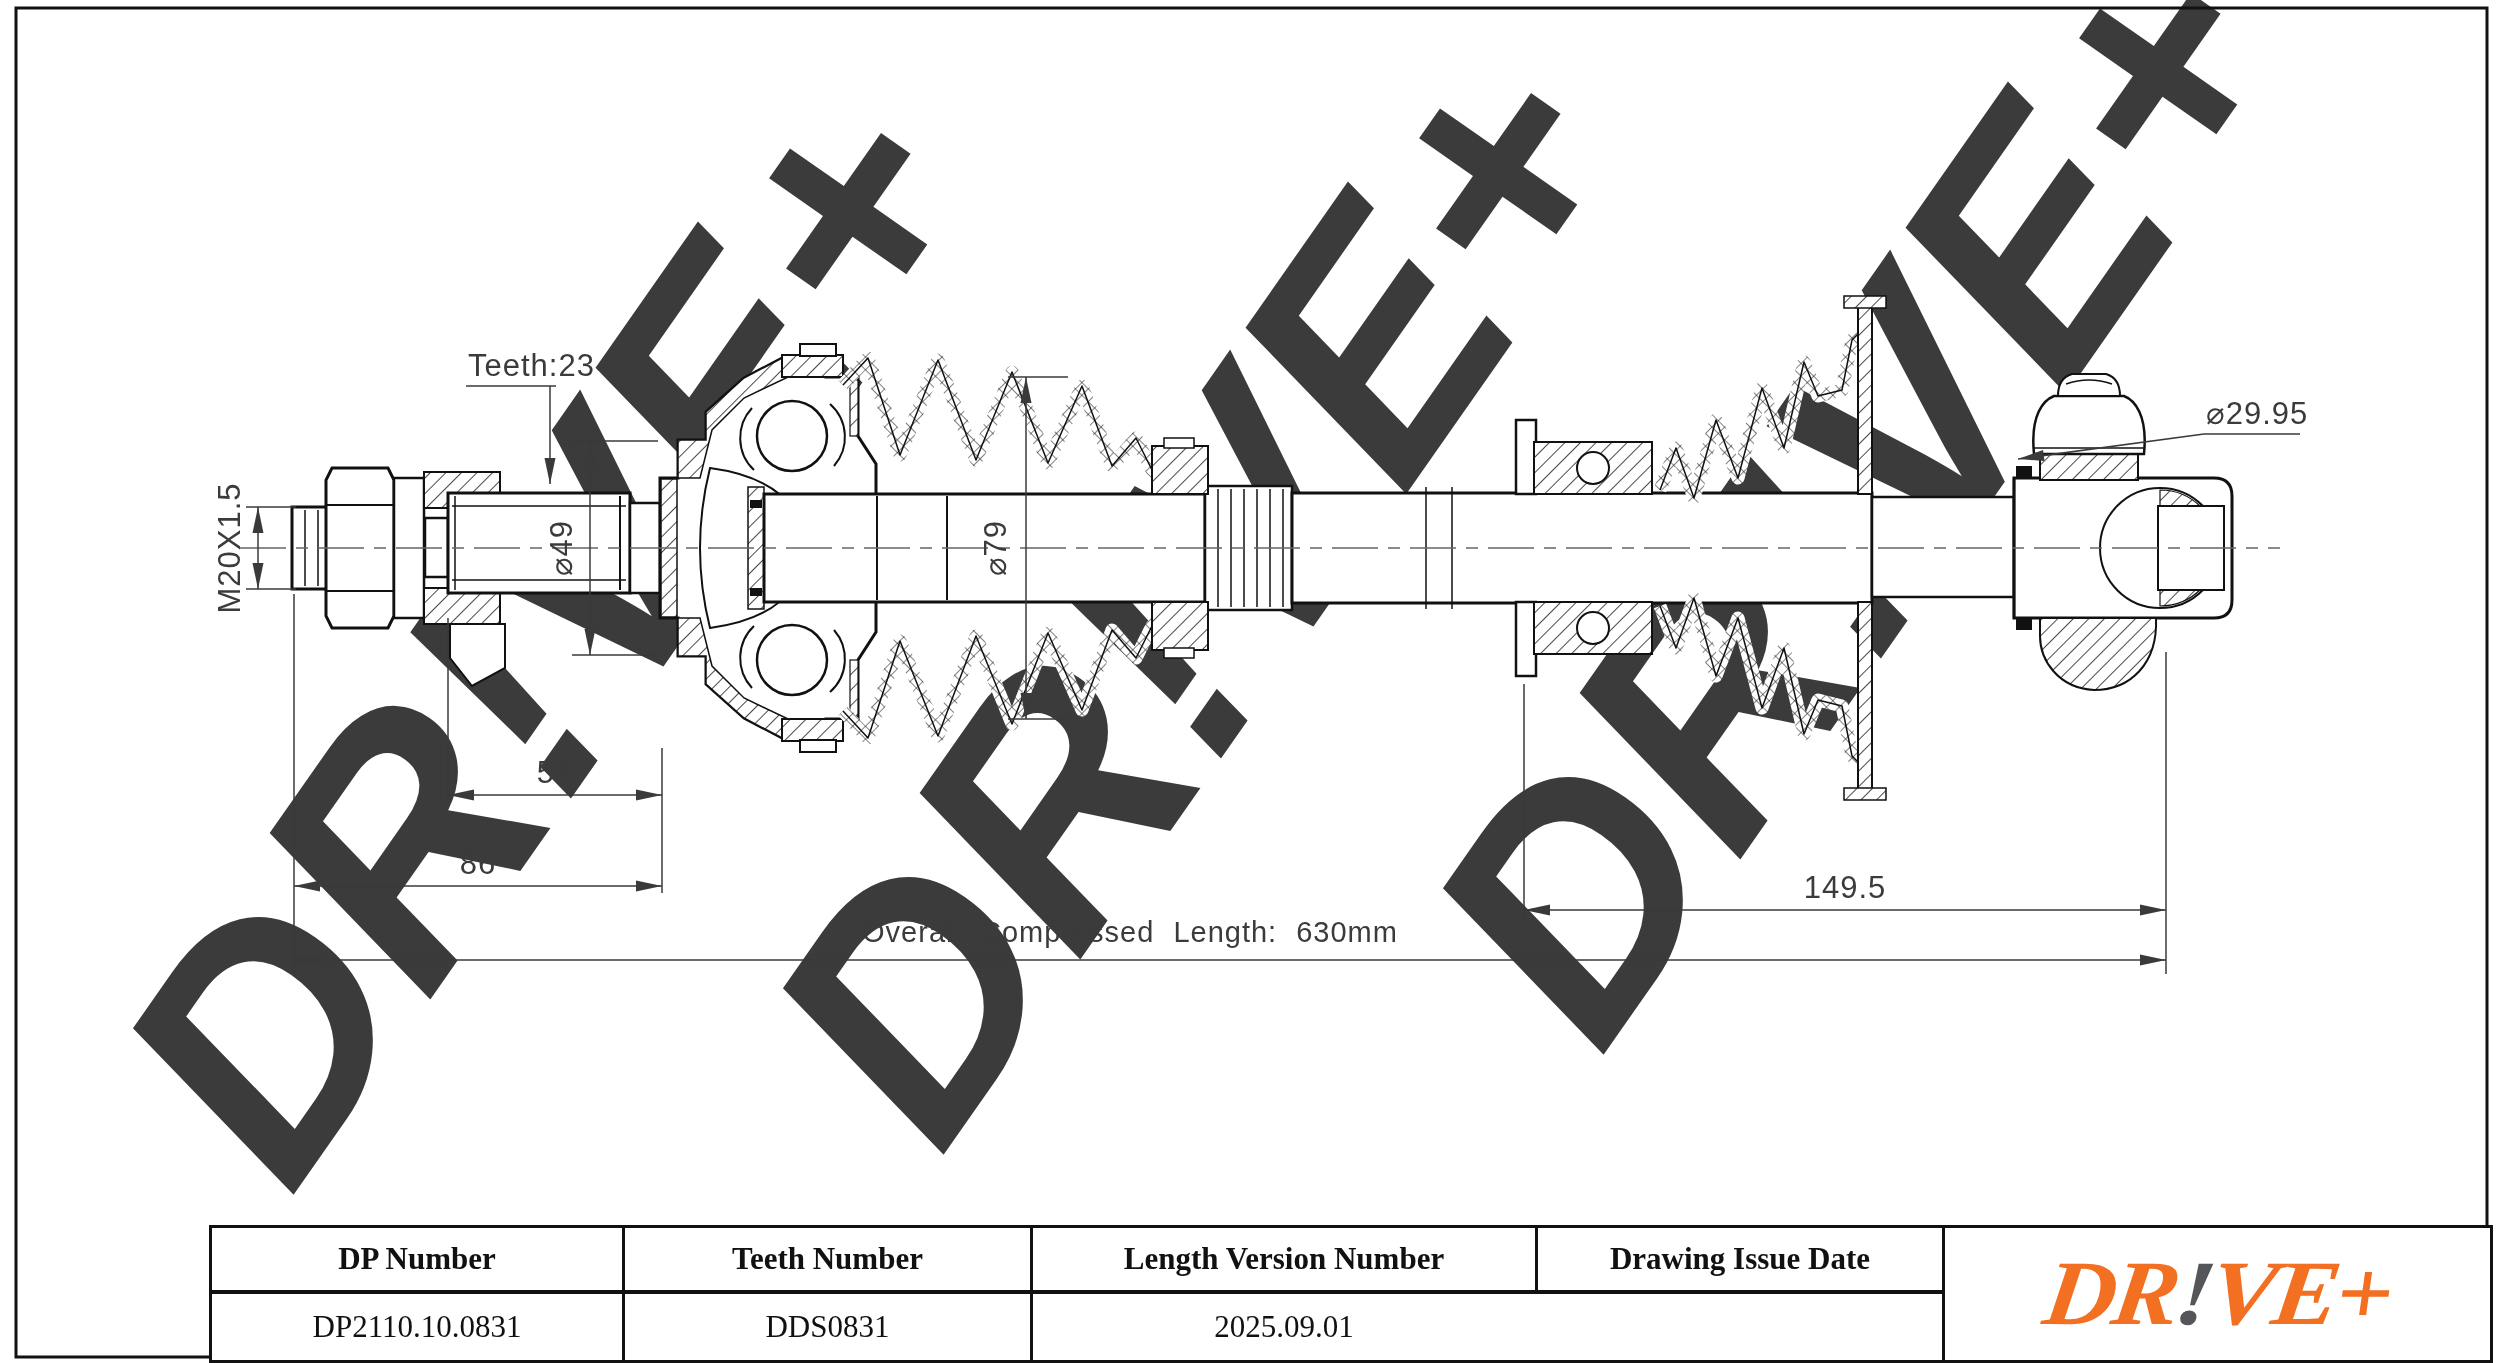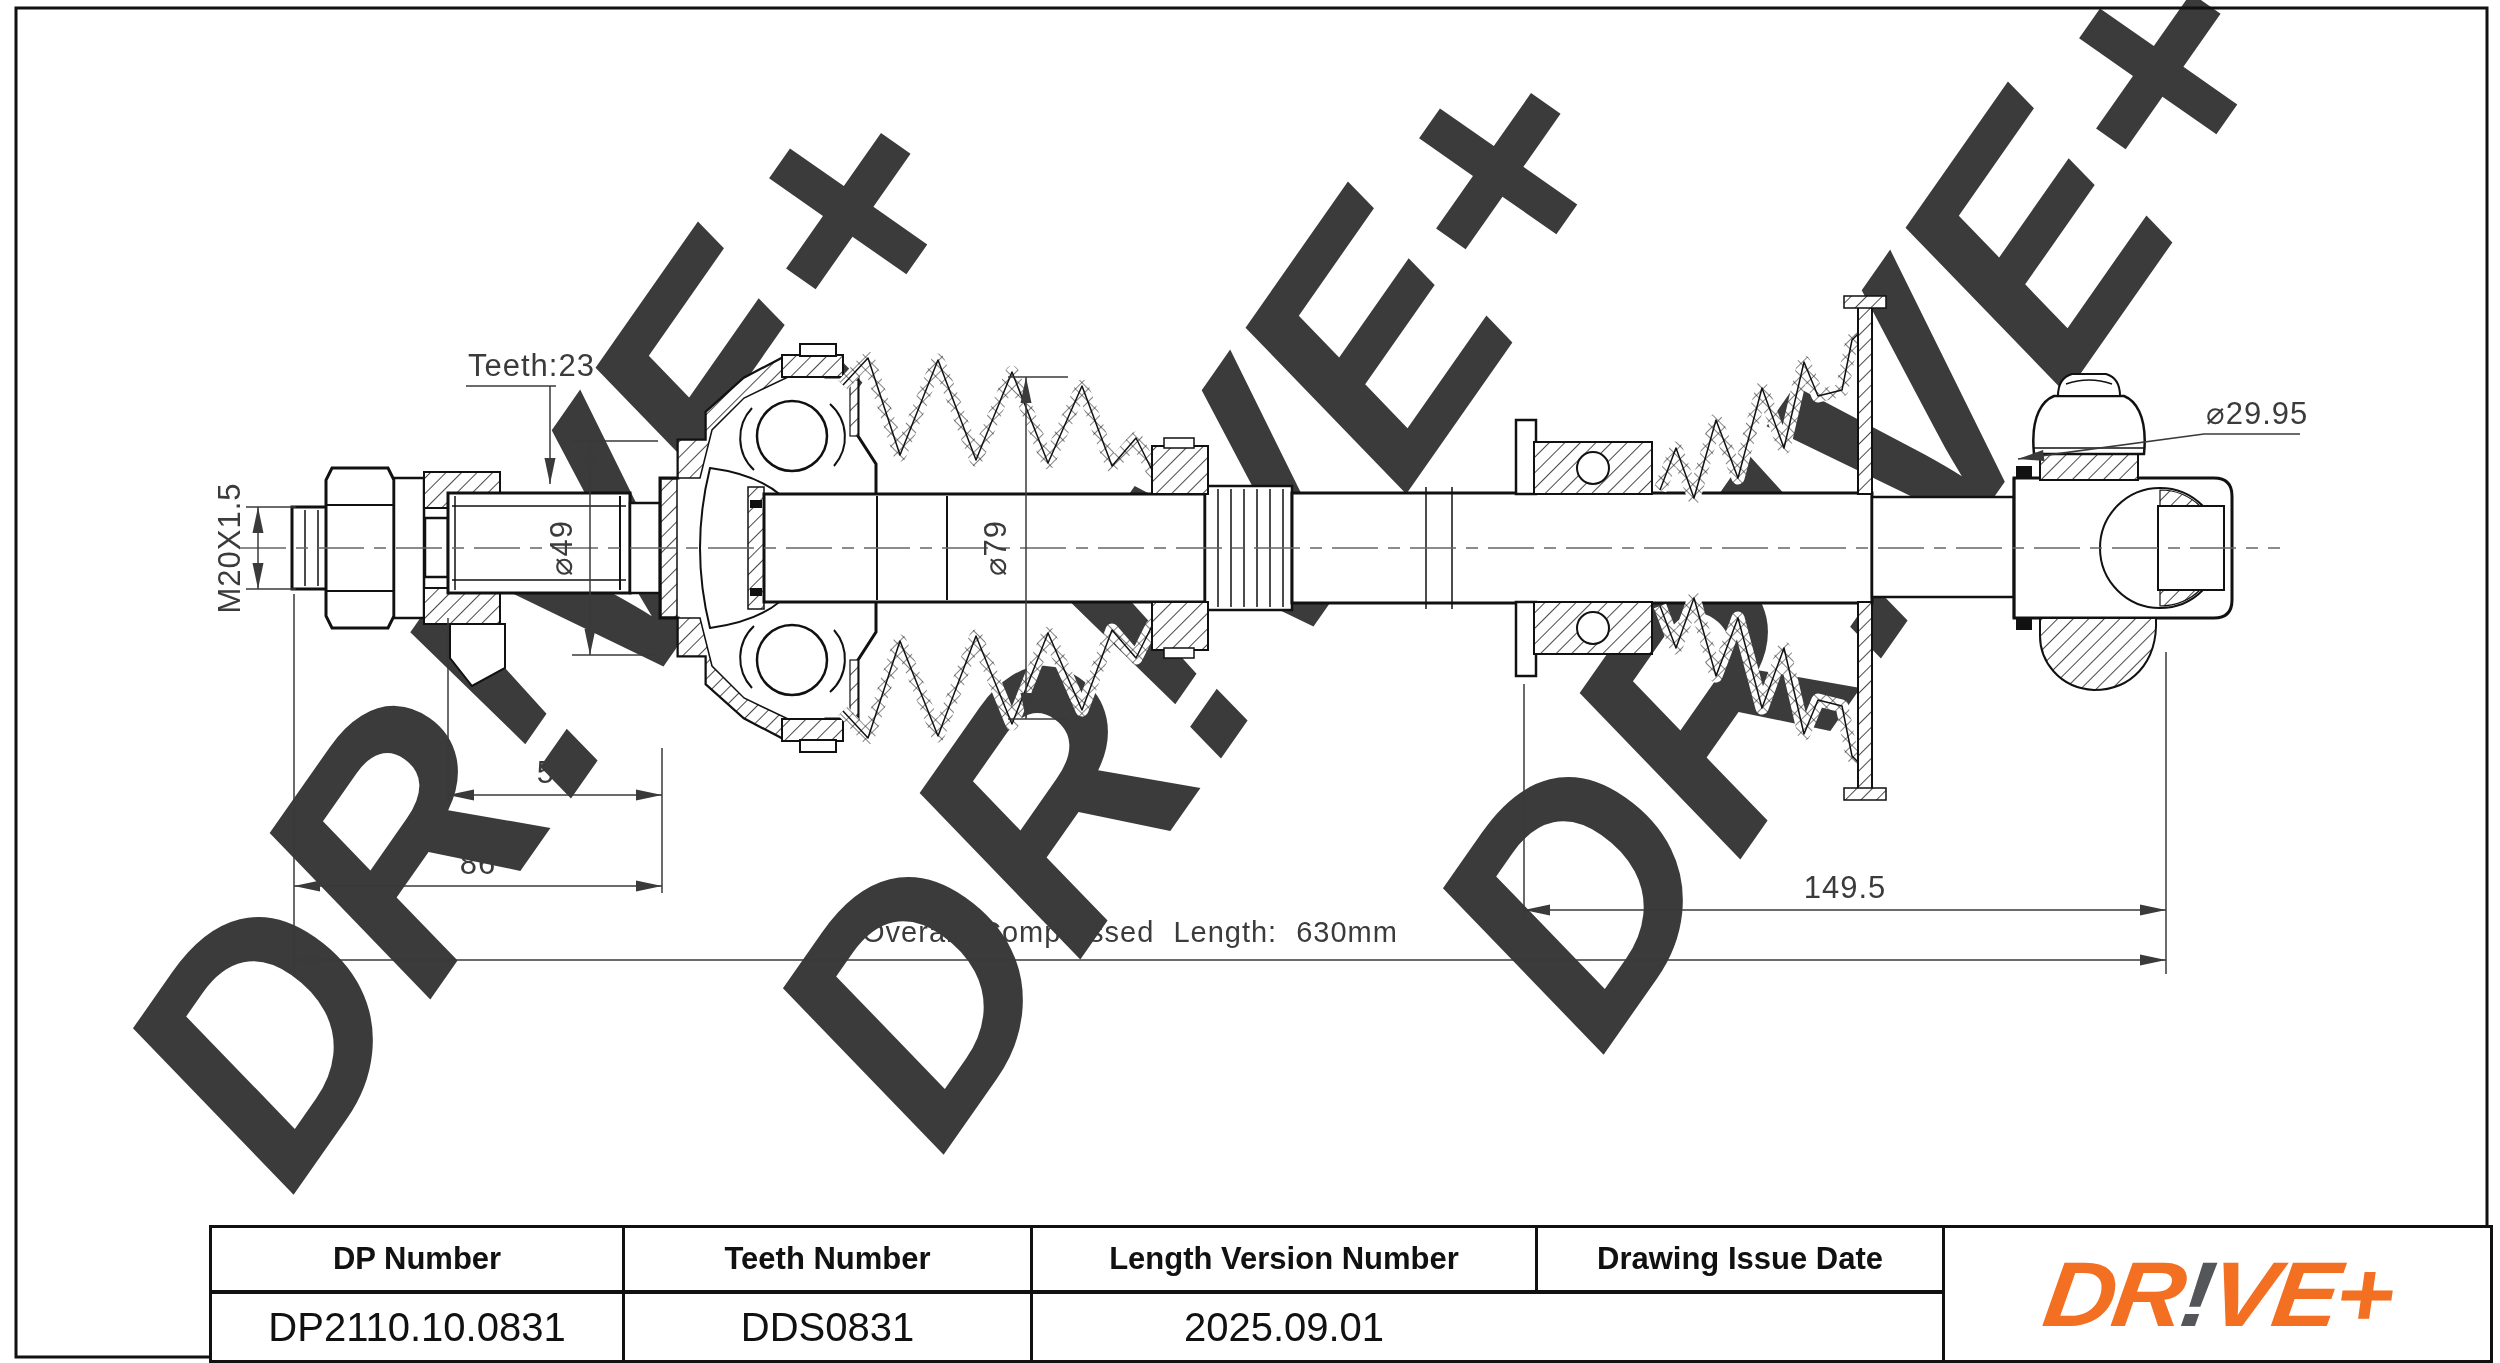--- a/index.html
+++ b/index.html
@@ -8,23 +8,23 @@
   svg{position:absolute;left:0;top:0;}
   svg text{font-family:"Liberation Sans","DejaVu Sans",sans-serif;fill:#3b3b3b;}
   .dimtxt{font-size:31px;letter-spacing:1px;}
   .ovtxt{font-size:29px;letter-spacing:1px;word-spacing:10px;}
 
   
   .btable{position:absolute;left:209px;top:1225px;display:grid;
           grid-template-columns:410px 408px 505px 407px 548px;
           grid-template-rows:66px 66px;
           border:3px solid #111;box-sizing:border-box;background:#fff;}
-  .btable>div{display:flex;align-items:center;justify-content:center;box-sizing:border-box;color:#111;}
+  .btable>div{display:flex;align-items:center;justify-content:center;box-sizing:border-box;color:#111;font-family:Liberation Serif, serif;}
   .hcell{font-weight:700;font-size:31px;border-bottom:4px solid #111;}
-  .vcell{font-weight:400;font-size:40px;}
+  .vcell{font-weight:400;font-size:31px;}
   .cleft{border-left:3px solid #111;}
   .logocell{grid-column:5;grid-row:1 / span 2;border-left:3px solid #111;}
   .logotxt{font-style:italic;font-weight:900;font-size:100px;letter-spacing:-4px;
            transform:skewX(-8deg) scaleY(.92);white-space:nowrap;line-height:1;}
   .lg-orange{color:#F36F21;}
   .lg-dark{color:#55565A;}
 </style>
 </head>
 <body>
 

